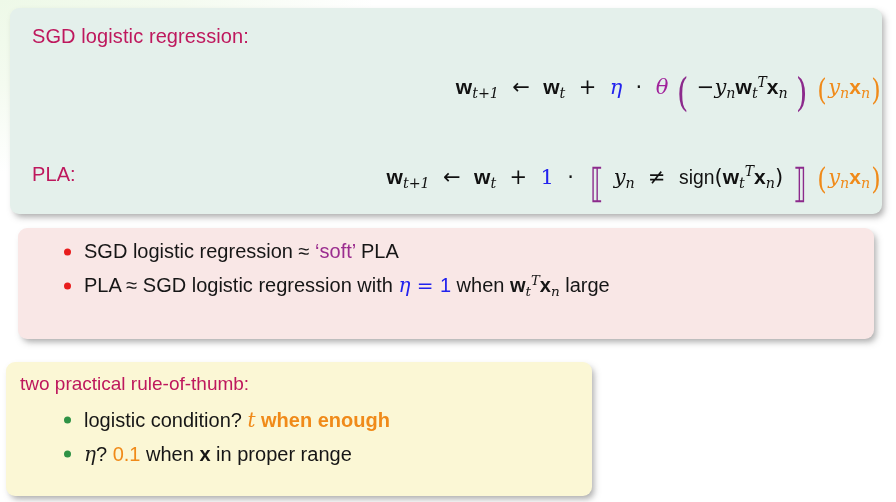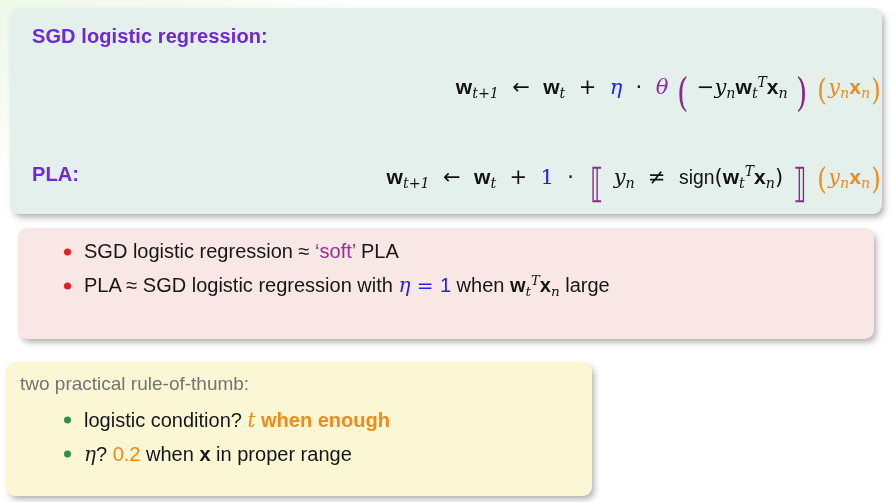--- a/index.html
+++ b/index.html
@@ -29,23 +29,22 @@
   .block-yellow { background: #fbf7d5; }
 
   
   #block-definition { left: 10px;  top: 8px;   width: 872px; height: 206px; }
   #block-comparison { left: 18px;  top: 228px; width: 856px; height: 111px;  }
   #block-rules      { left: 6px;   top: 362px; width: 586px; height: 134px; }
 
   
   .label-line {
     font-size: 20px;
-    color: #6d28d9;
+    color: #be185d;
     letter-spacing: .1px;
-    font-weight: bold;
   }
   #label-sgd { position: absolute; left: 22px; top: 17px; }
   #label-pla { position: absolute; left: 22px; top: 120px; margin-top: 35px; }
 
   .formula {
     position: absolute;
     width: 100%;
     text-align: right;
     font-family: "DejaVu Serif", serif;
     font-size: 21px;
@@ -122,21 +121,21 @@
     transform: translateY(-50%);
   }
   .dot-red   { background: #e81d1d; }
   .dot-green { background: #2e9245; }
 
   #list-comparison { position: absolute; left: 66px; top: 12px; }
   #list-comparison li { margin-bottom: 10px; }
 
   #heading-rules {
     position: absolute; left: 14px; top: 11px;
-    font-size: 19px; color: #737373;
+    font-size: 19px; color: #be185d;
   }
   #list-rules { position: absolute; left: 78px; top: 46px; }
   #list-rules li { margin-bottom: 10px; }
 
   .bold { font-weight: bold; }
 </style>
 </head>
 <body>
 
 <div id="page">
@@ -198,18 +197,18 @@
 
     <ul class="bullets" id="list-rules">
 
       <li>
         <span class="dot dot-green"></span>
         <span>logistic condition? </span><span class="c-orange it">t</span><span>&nbsp;</span><span class="c-orange bold">when enough</span>
       </li>
 
       <li>
         <span class="dot dot-green"></span>
-        <span class="it c-dark">η</span><span>? </span><span class="c-orange">0.2</span><span> when </span><span class="vecx">x</span><span> in proper range</span>
+        <span class="it c-dark">η</span><span>? </span><span class="c-orange">0.1</span><span> when </span><span class="vecx">x</span><span> in proper range</span>
       </li>
     </ul>
   </div>
 
 </div>
 
 </body></html>

